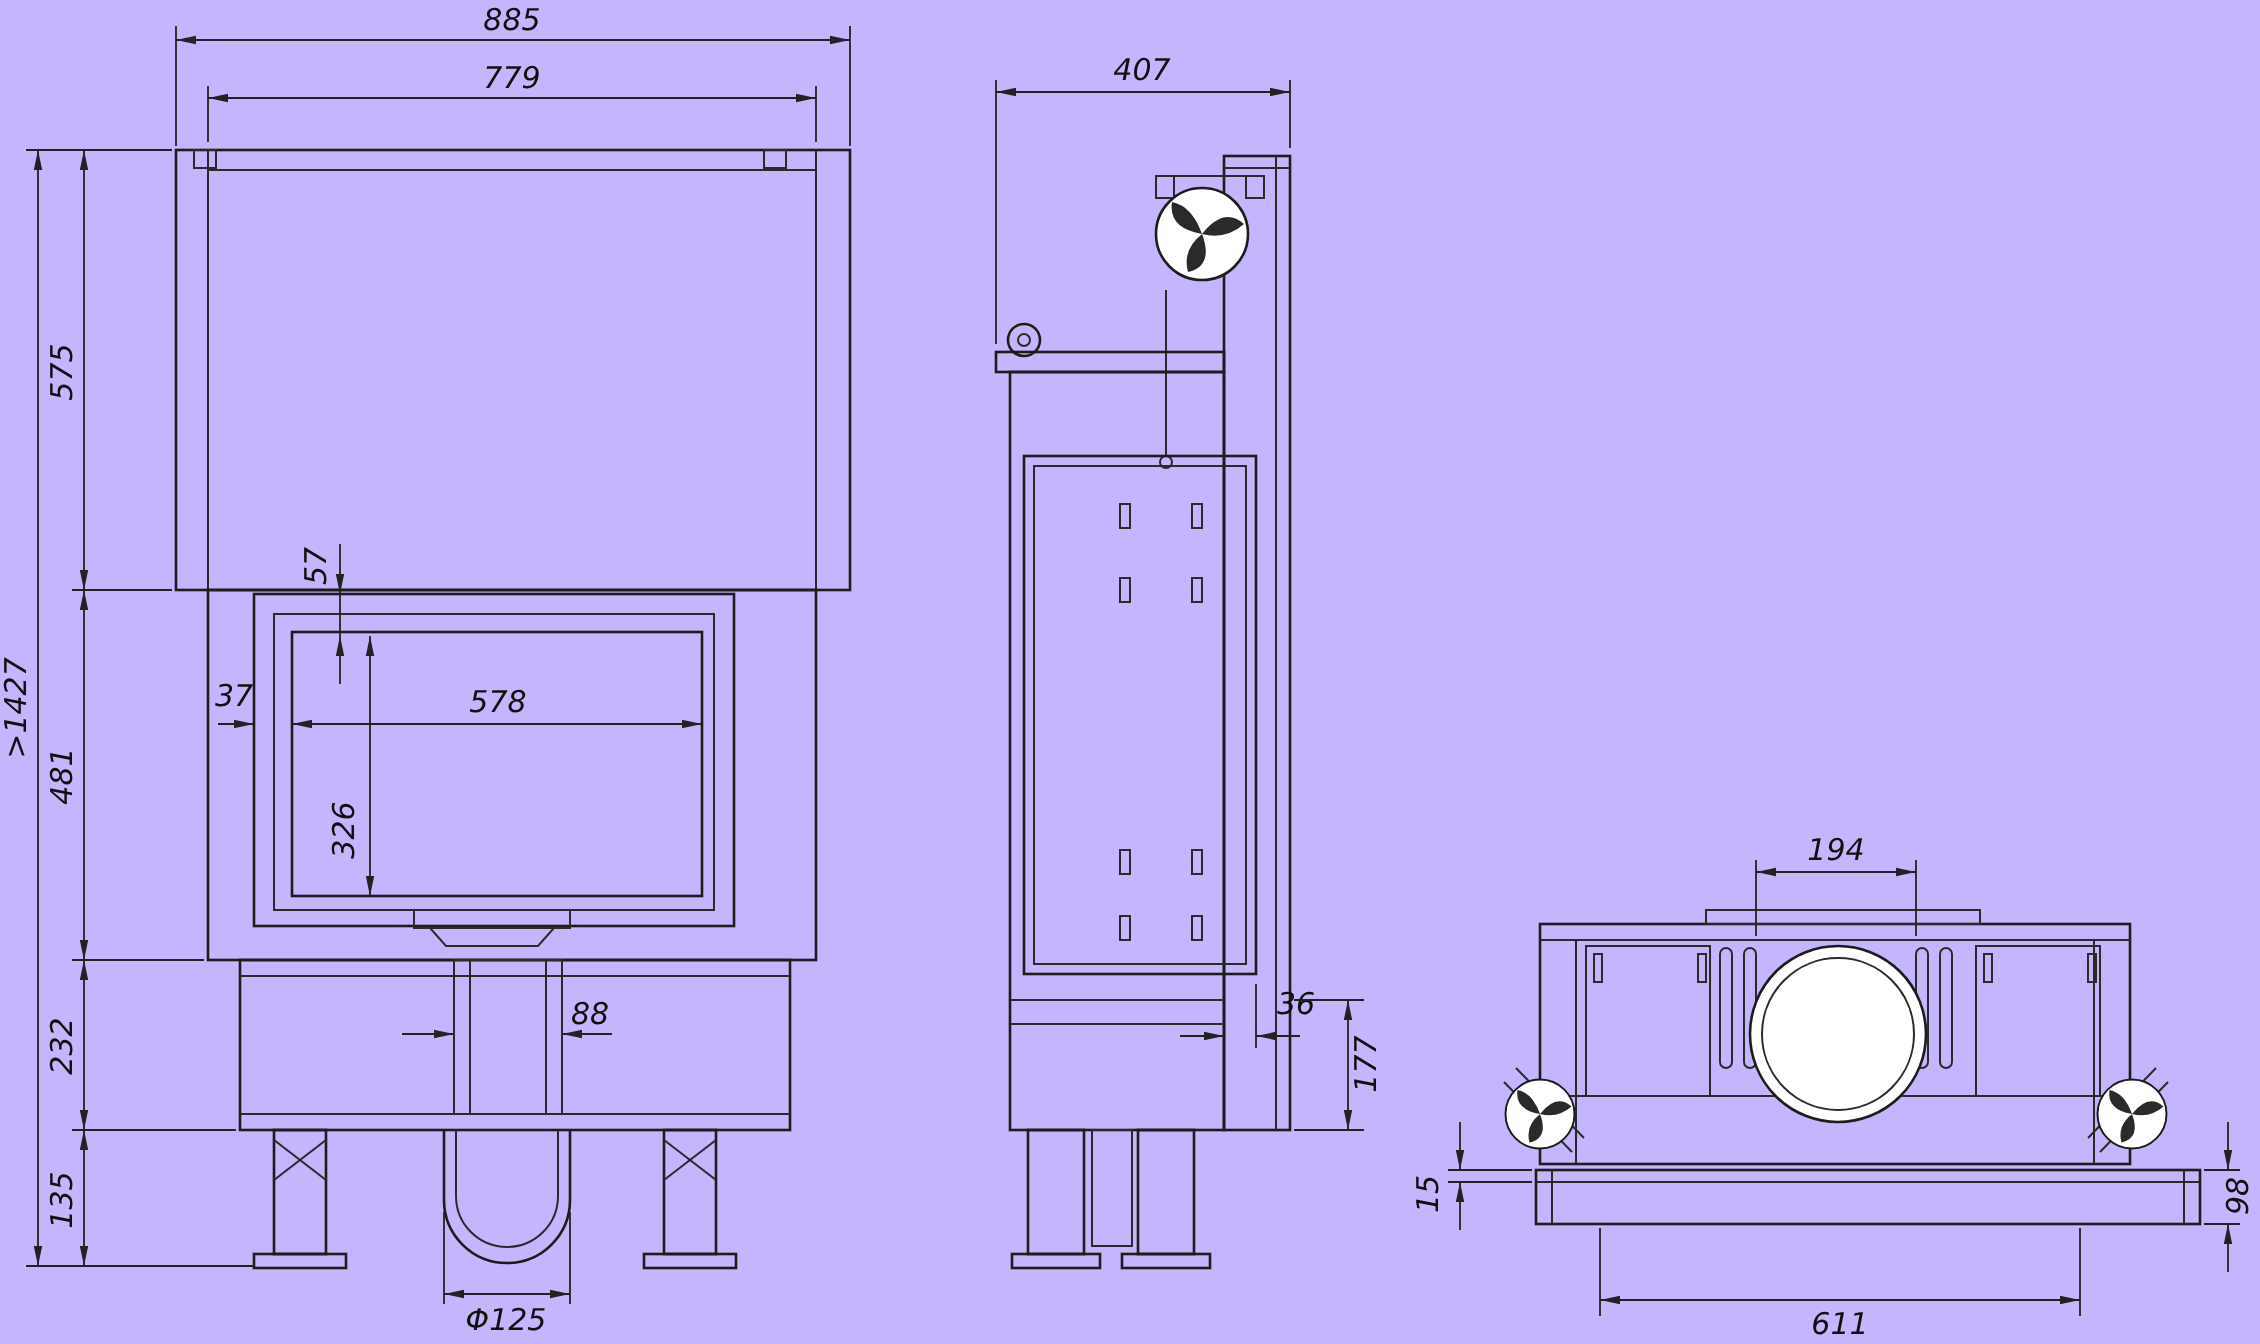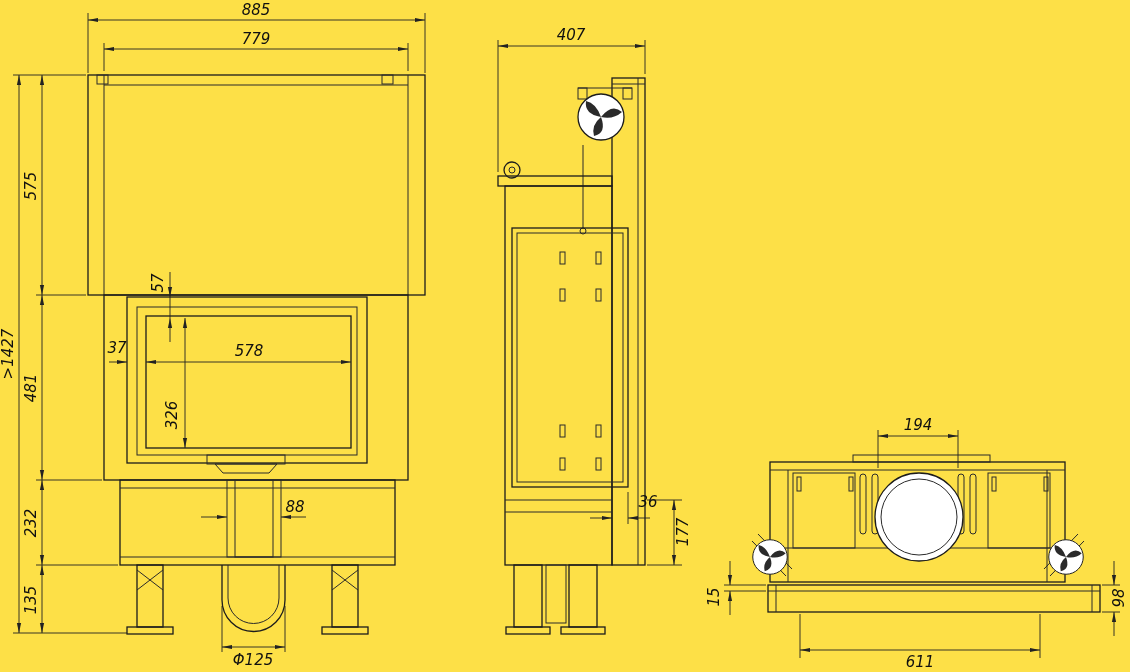--- a/index.html
+++ b/index.html
@@ -1,16 +1,16 @@
 <!DOCTYPE html>
 <html><head>
 <meta charset="utf-8">
 <style>
   html,body{margin:0;padding:0;background:#fff;}
-  .stage{position:relative;width:1130px;height:672px;background:#fde047;overflow:hidden;
+  .stage{position:relative;width:1130px;height:672px;background:#c4b5fd;overflow:hidden;
          font-family:"DejaVu Sans",sans-serif;}
   svg{display:block;}
   .ol{fill:none;stroke:#1c1c1c;stroke-width:1.3;}
   .olw{fill:#fff;stroke:#1c1c1c;stroke-width:1.3;}
   .tl{fill:none;stroke:#2a2a2a;stroke-width:1;}
   .dl line{stroke:#222;stroke-width:0.9;fill:none;}
   .m1{marker-end:url(#arr);}
   .m2{marker-start:url(#arr);marker-end:url(#arr);}
   .dt{font-family:"DejaVu Sans",sans-serif;font-style:italic;font-size:15px;
       fill:#101010;text-anchor:middle;}

